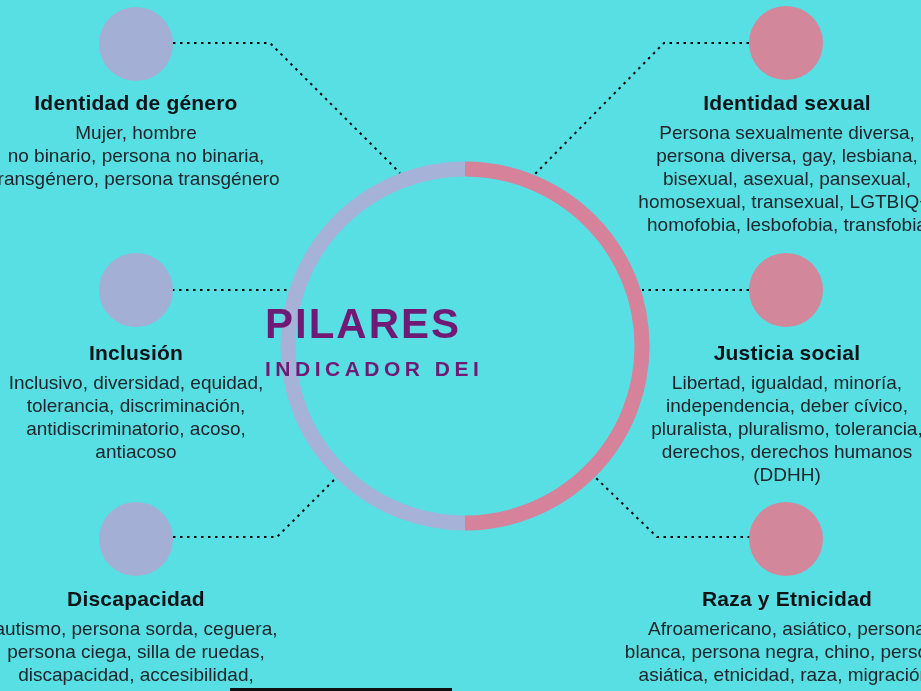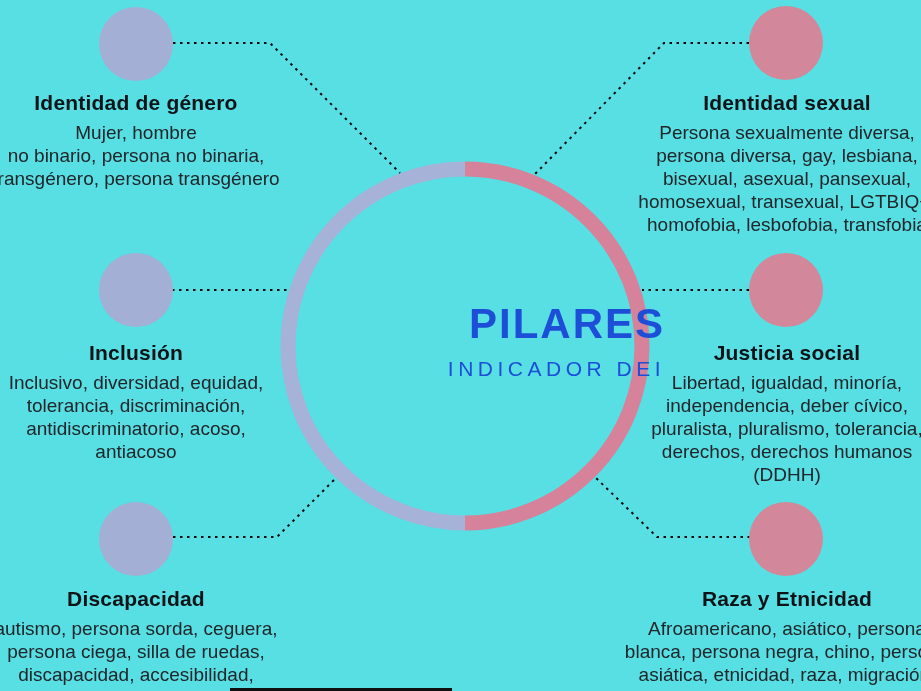--- a/index.html
+++ b/index.html
@@ -37,33 +37,33 @@
     font-size:19px;
     line-height:23px;
     white-space:pre-line;
   }
   .sec-left{left:-44px;}
   .sec-right{left:607px;}
   .center-label{
     position:absolute;
     left:265px;top:302px;
     width:400px;
-    text-align:right;
-    color:#1d4ed8;
+    text-align:left;
+    color:#701a75;
   }
   .center-label .title{
     font-size:42px;
     font-weight:800;
     letter-spacing:2px;
     line-height:44px;
   }
   .center-label .subtitle{
     margin-top:11px;
     font-size:21px;
-    font-weight:400;
+    font-weight:700;
     letter-spacing:4.5px;
   }
   .bottom-sliver{
     position:absolute;
     left:230px;top:688px;
     width:222px;height:3px;
     background:#101010;
   }
 </style>
 </head>

